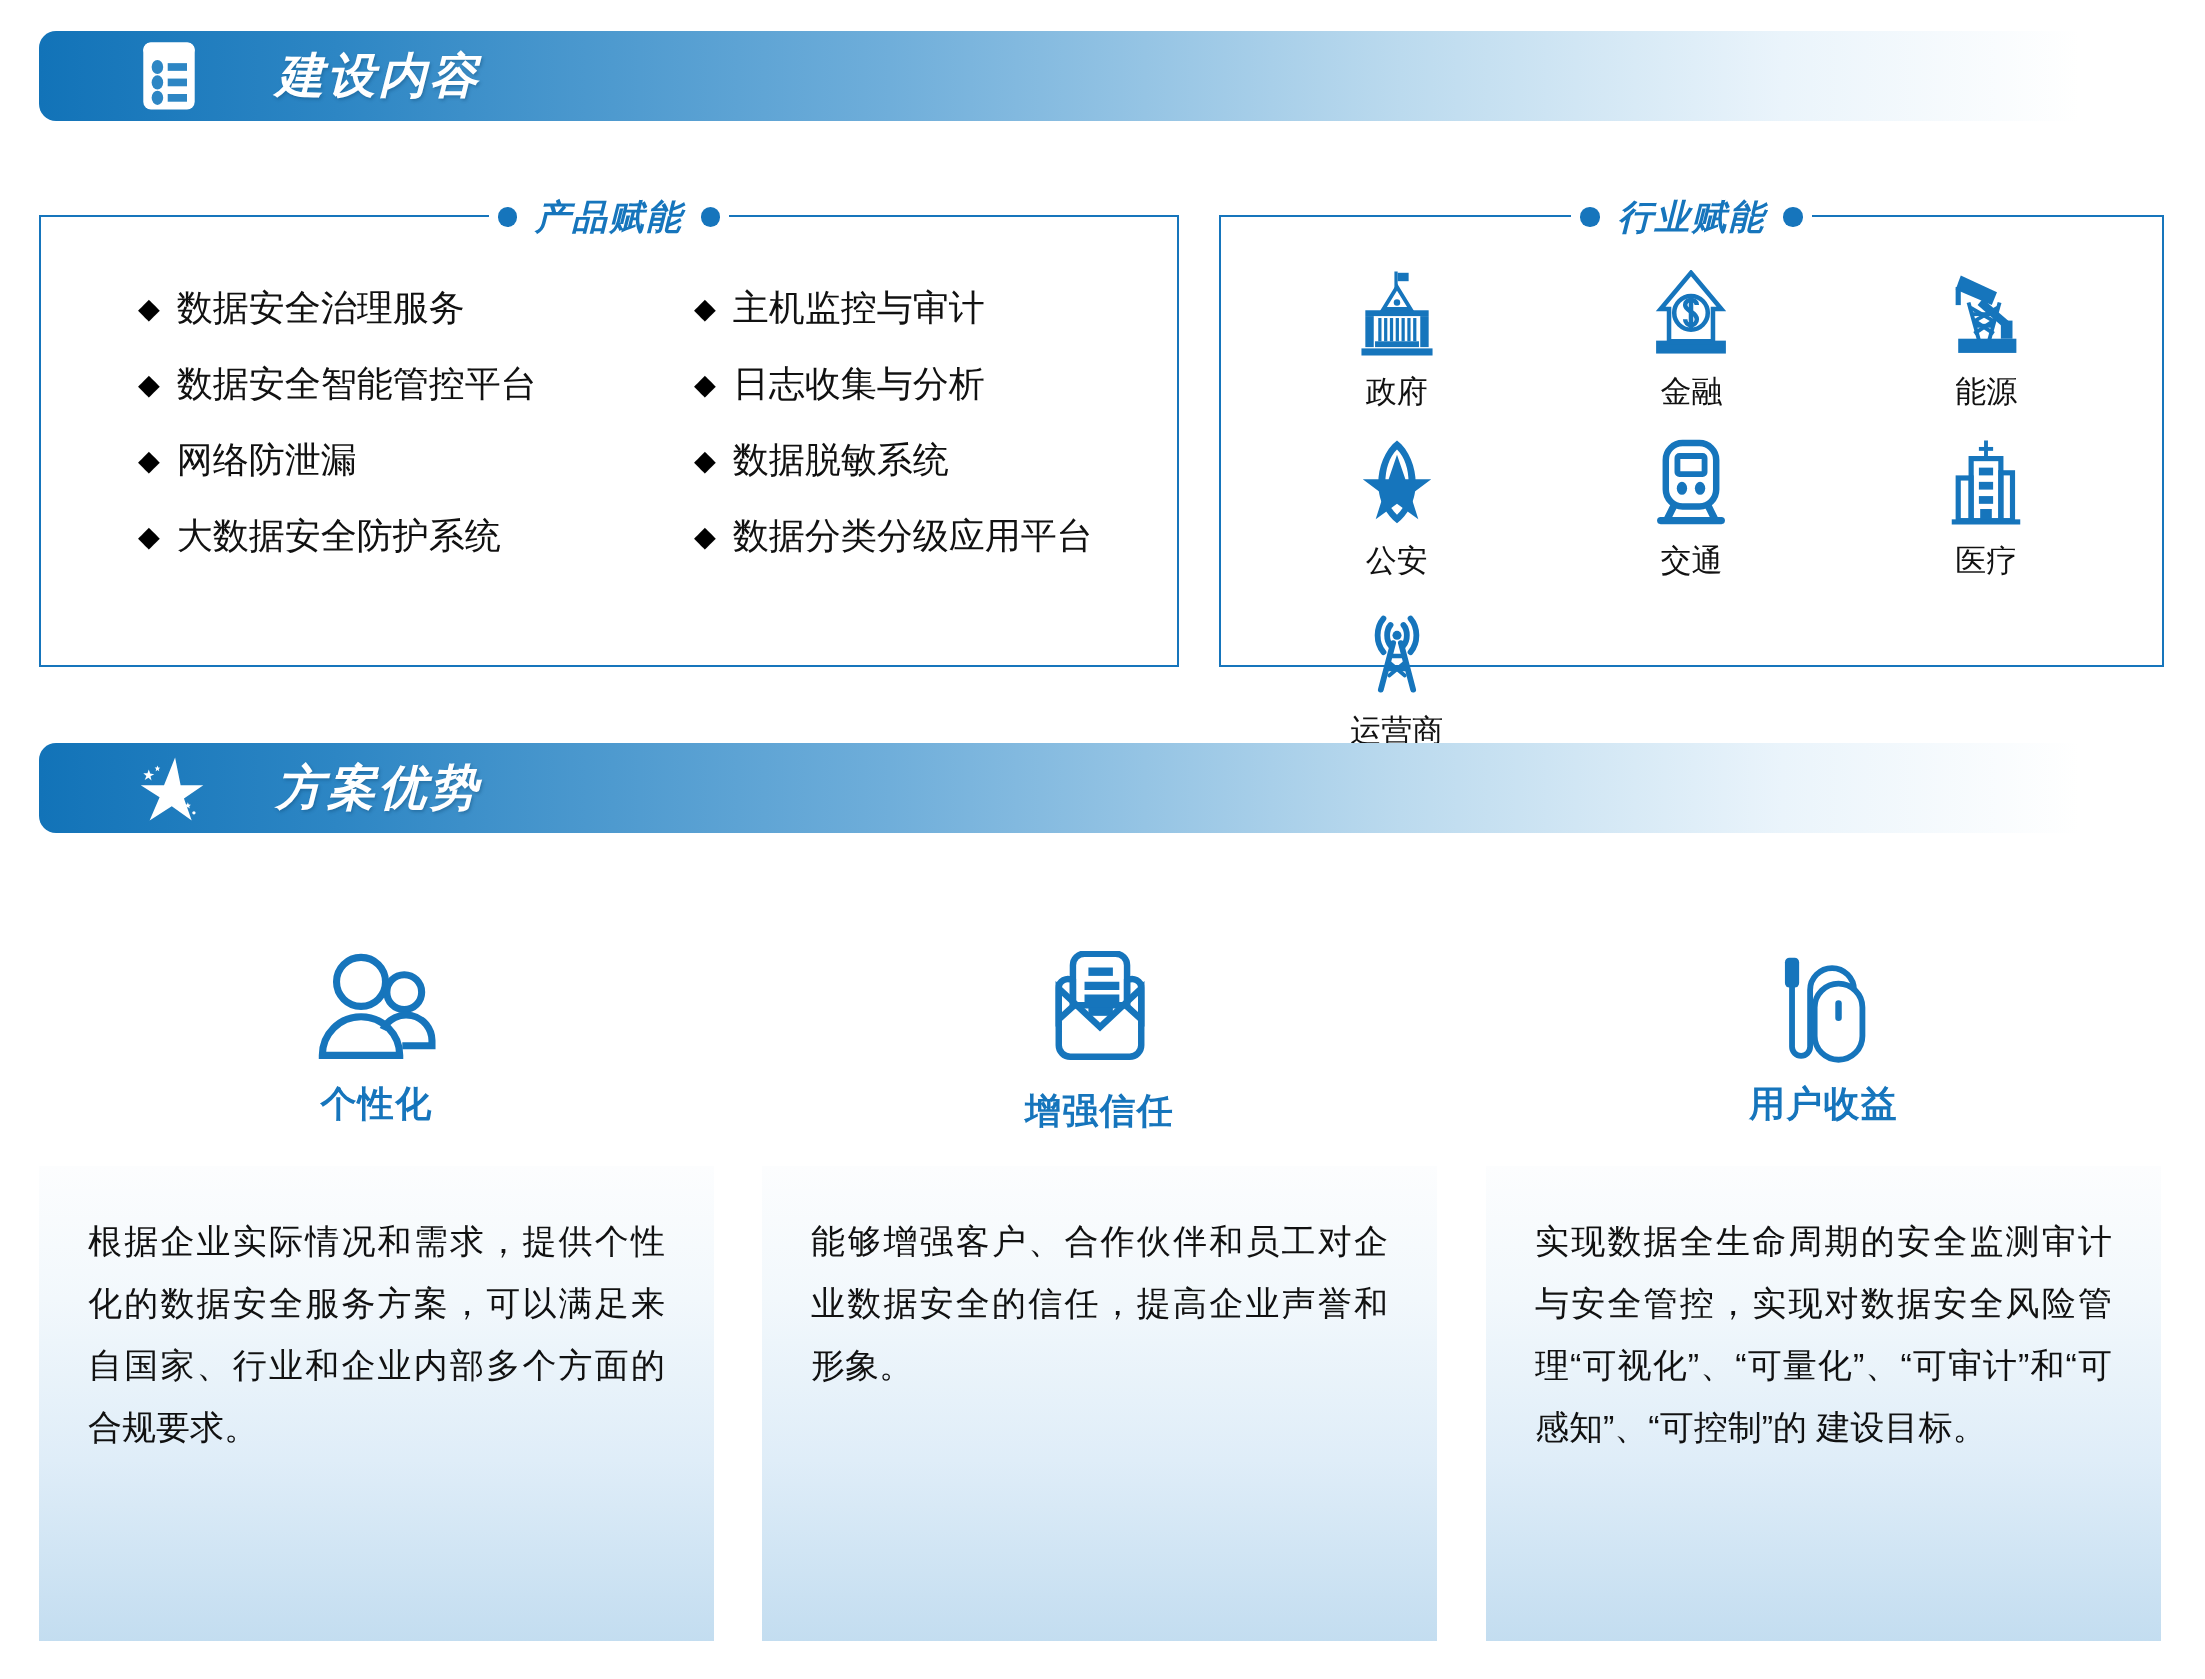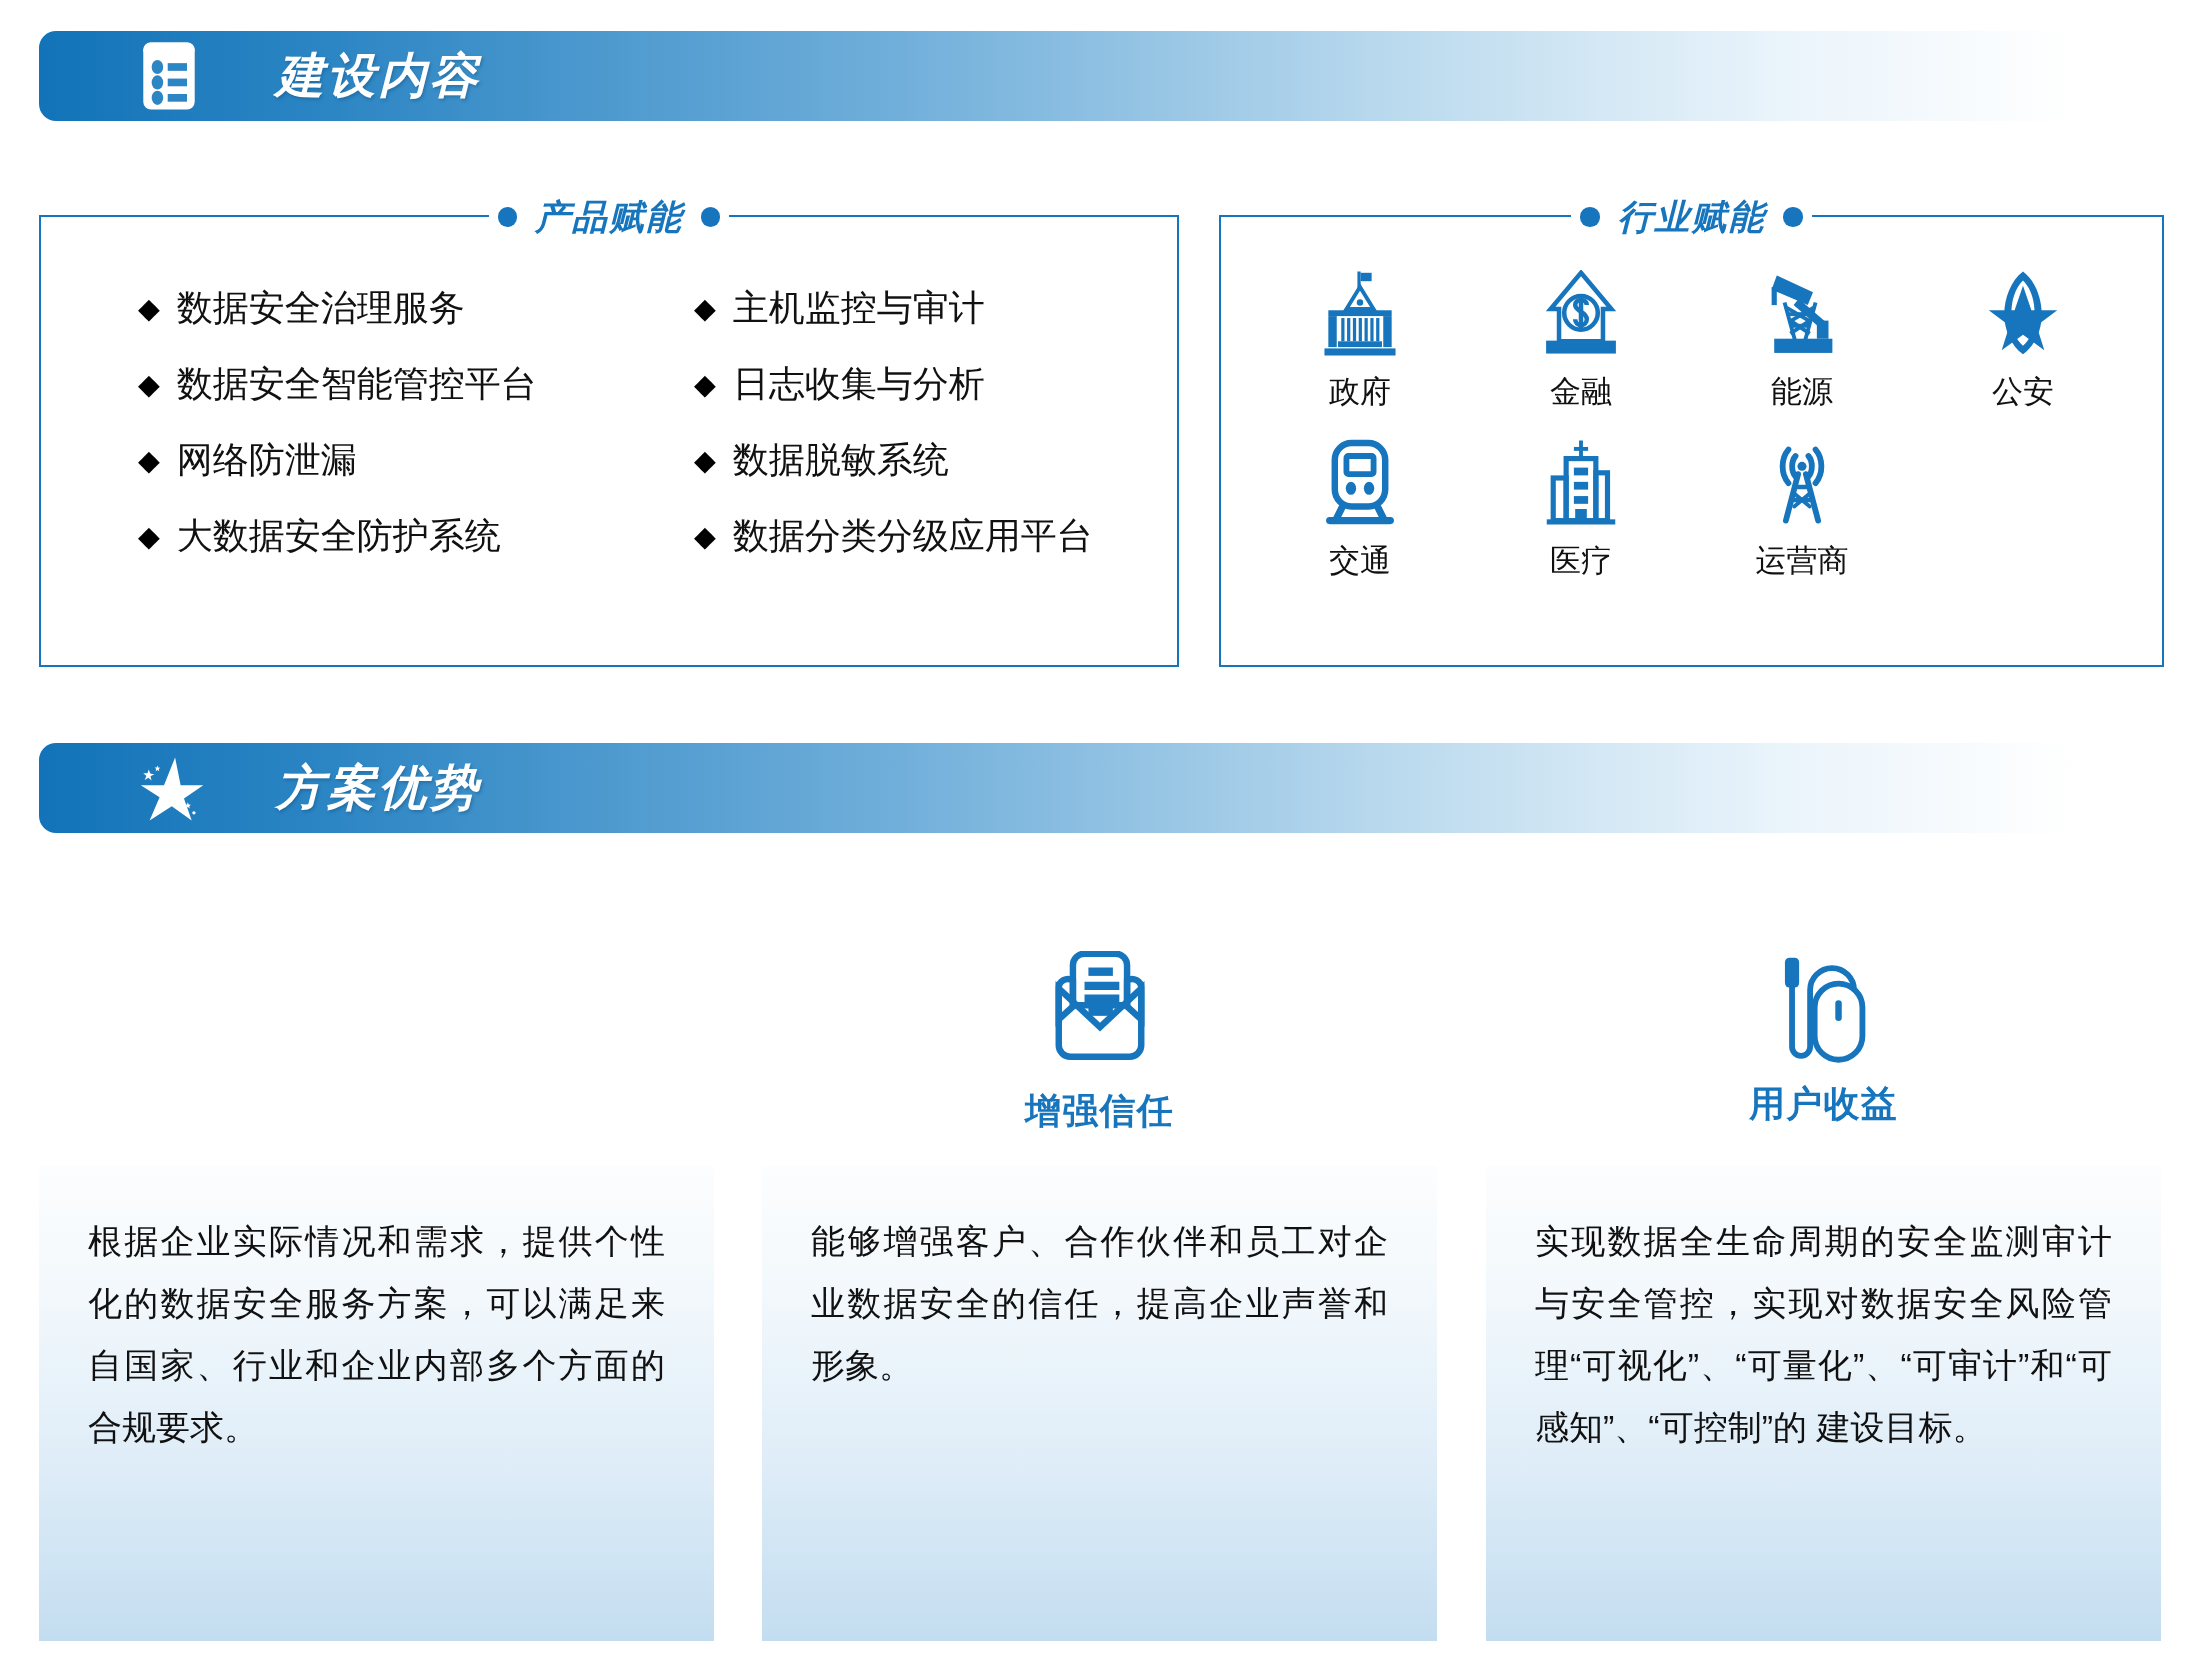--- a/index.html
+++ b/index.html
@@ -81,21 +81,21 @@
     color: #111111;
     white-space: nowrap;
   }
   .prod-bullet { font-size: 28.4px; color: #000; margin-right: 17px; line-height: 1; }
 
   
   .ind-grid {
     position: absolute;
     top: 50px; left: 28.4px; right: 28.4px;
     display: grid;
-    grid-template-columns: repeat(4, 1fr);
+    grid-template-columns: repeat(3, 1fr);
     row-gap: 23px;
   }
   .ind-item { display: flex; flex-direction: column; align-items: center; }
   .ind-icon { height: 90px; display: flex; align-items: flex-end; justify-content: center; }
   .ind-label { margin-top: 14.2px; font-size: 31px; color: #111; white-space: nowrap; }
 
   
   .adv-icon-wrap {
     position: absolute;
     display: flex; flex-direction: column; align-items: center;
@@ -333,20 +333,31 @@
         <path d="M76 2 L86 52 L127 52 L92 76 L106 116 L70 90 L30 116 L48 74 L14 52 L56 52 Z"></path>
         <path d="M26 26 L30 38 L42 40 L31 46 L34 58 L25 50 L14 57 L19 45 L10 37 L22 37 Z" transform="scale(.62) translate(20,12)"></path>
         <path d="M46 16 L49 24 L57 25 L51 30 L53 38 L46 33 L39 38 L41 30 L35 24 L43 24 Z" transform="scale(.46) translate(50,20)"></path>
         <path d="M98 88 L101 96 L109 97 L103 102 L105 110 L98 105 L91 110 L93 102 L87 96 L95 96 Z" transform="scale(.5) translate(100,78)"></path>
         <circle cx="110" cy="102" r="3"></circle>
       </svg>
     </div>
     <div class="banner-title">方案优势</div>
   </div>
 
+  <div class="adv-icon-wrap" style="left:39px; top:950px; width:675px;">
+    <div class="adv-icon">
+      <svg width="129" height="110" viewBox="0 0 200 170" fill="none" stroke="#1675BC" stroke-width="11">
+        <circle cx="76" cy="46" r="38"></circle>
+        <circle cx="143" cy="62" r="27"></circle>
+        <path d="M16 160 A60 60 0 0 1 136 160 Z"></path>
+        <path d="M110 120 A40 40 0 0 1 186 137 L186 145 L140 145"></path>
+      </svg>
+    </div>
+    <div class="adv-title">个性化</div>
+  </div>
   <div class="adv-card" style="left:39px; top:1166px; width:675px; height:475px;">
     <div class="adv-body">根据企业实际情况和需求，提供个性化的数据安全服务方案，可以满足来自国家、行业和企业内部多个方面的合规要求。</div>
   </div>
 
   <div class="adv-icon-wrap" style="left:762px; top:950px; width:675px;gap:7px;">
     <div class="adv-icon">
       <svg width="116" height="111" viewBox="0 0 180 172" fill="none" stroke="#1675BC" stroke-width="10">
         <path d="M48 22 a18 18 0 0 1 18-18 h48 a18 18 0 0 1 18 18 v62 h-84 Z"></path>
         <path d="M26 58 a14 14 0 0 1 22 -12 v40 L26 106 Z"></path>
         <path d="M154 58 a14 14 0 0 0 -22 -12 v40 l22 20 Z"></path>

